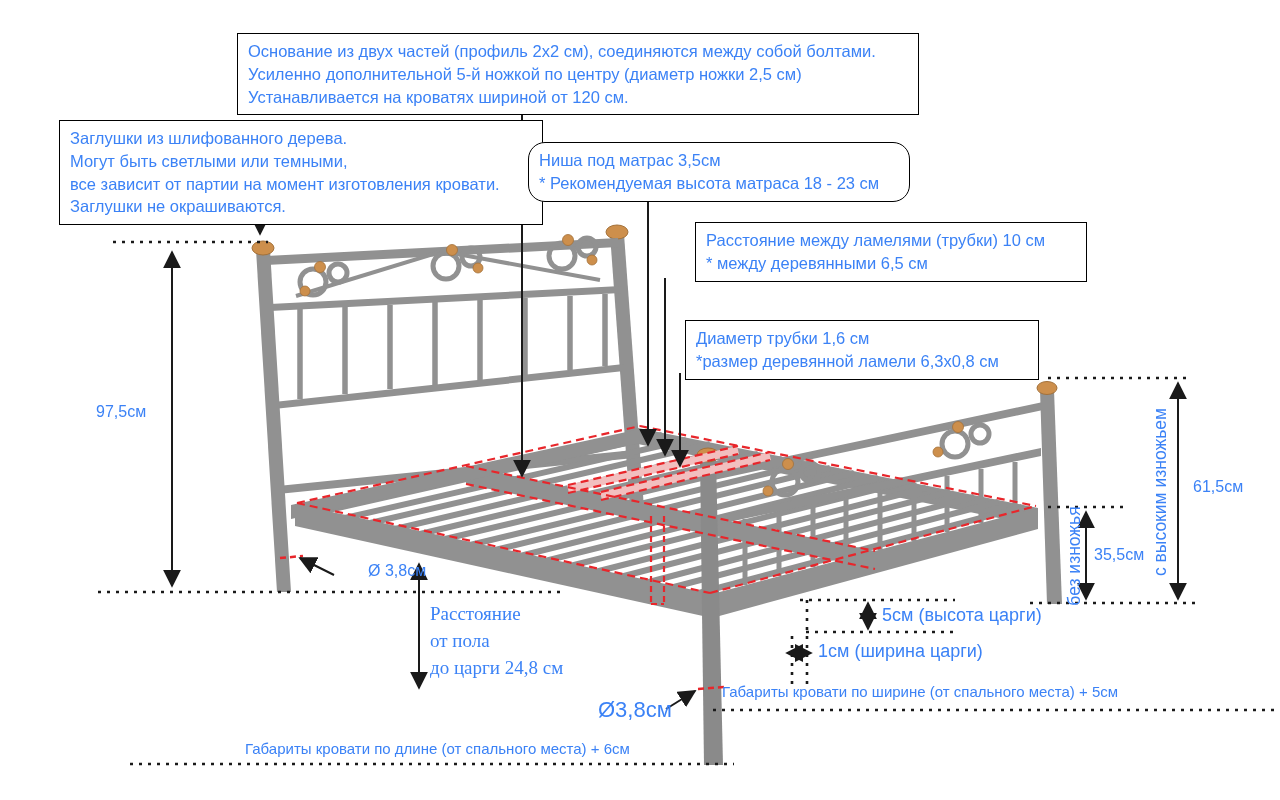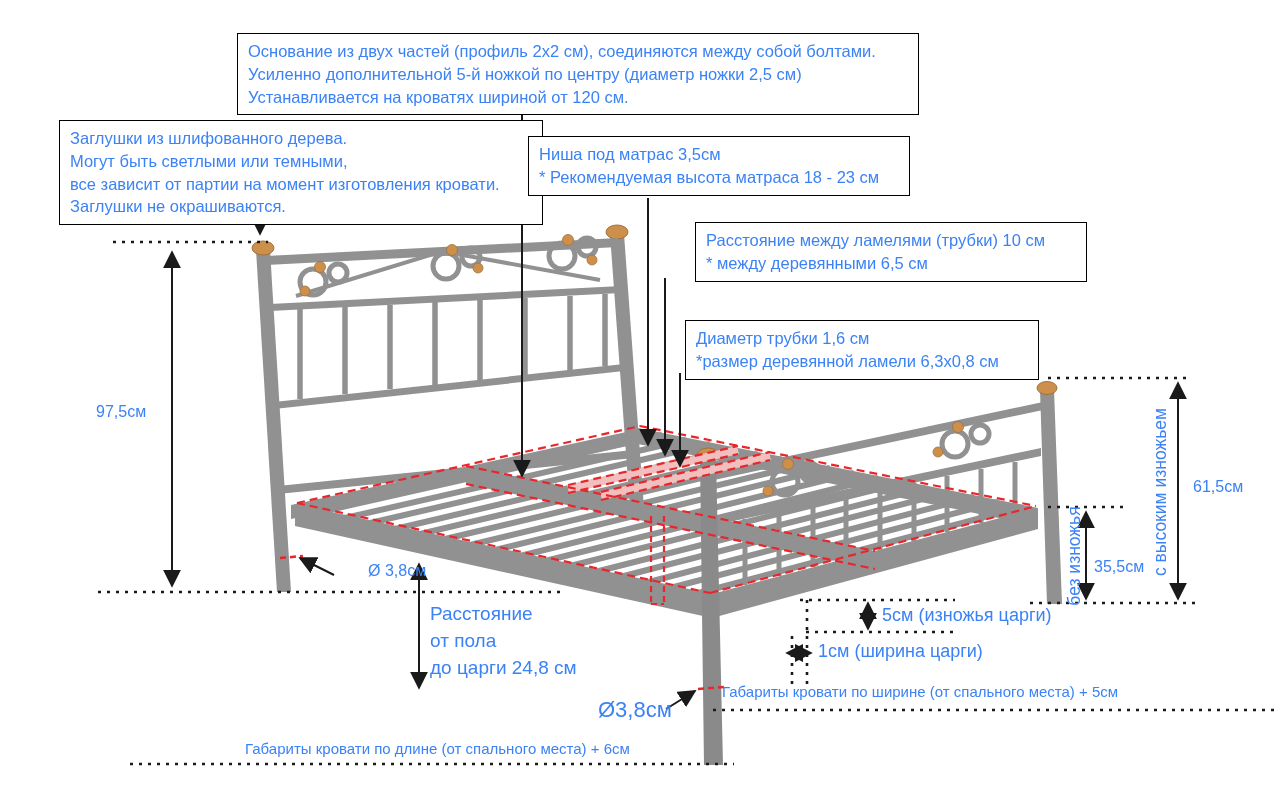--- a/index.html
+++ b/index.html
@@ -211,48 +211,48 @@
 
   <div class="note" style="left:237px;top:33px;width:660px;">Основание из двух частей (профиль 2x2 см), соединяются между собой болтами.
 Усиленно дополнительной 5-й ножкой по центру (диаметр ножки 2,5 см)
 Устанавливается на кроватях шириной от 120 см.</div>
 
   <div class="note" style="left:35px;top:120px;width:462px;margin-left:24px;">Заглушки из шлифованного дерева.
 Могут быть светлыми или темными,
 все зависит от партии на момент изготовления кровати.
 Заглушки не окрашиваются.</div>
 
-  <div class="note" style="left:528px;top:136px;width:360px;">Ниша под матрас 3,5см
+  <div class="note" style="left:528px;top:142px;width:360px;border-radius:17px;">Ниша под матрас 3,5см
 * Рекомендуемая высота матраса 18 - 23 см</div>
 
   <div class="note" style="left:695px;top:222px;width:370px;">Расстояние между ламелями (трубки) 10 см
 * между деревянными 6,5 см</div>
 
   <div class="note" style="left:678px;top:320px;width:332px;margin-left:7px;">Диаметр трубки 1,6 см
 *размер деревянной ламели 6,3x0,8 см</div>
 
   <div class="lbl dimnum" style="left:96px;top:403px;">97,5см</div>
 
   <div class="lbl dimnum" style="left:336px;top:562px;margin-left:32px;">Ø 3,8см</div>
 
-  <div class="lbl dimnum" style="left:430px;top:600px;line-height:27px;font-size:19px;">Расстояние
+  <div class="lbl dimnum" style="left:430px;top:600px;line-height:27px;font-size:19px;font-family:Liberation Serif, serif;">Расстояние
 от пола
 до царги 24,8 см</div>
 
   <div class="lbl dimnum" style="left:598px;top:697px;font-size:22px;">Ø3,8см</div>
 
-  <div class="lbl dimtxt" style="left:882px;top:605px;">5см (изножья царги)</div>
+  <div class="lbl dimtxt" style="left:882px;top:605px;">5см (высота царги)</div>
 
   <div class="lbl dimtxt" style="left:818px;top:641px;">1см (ширина царги)</div>
 
   <div class="lbl gab" style="left:722px;top:683px;">Габариты кровати по ширине (от спального места) + 5см</div>
 
   <div class="lbl gab" style="left:245px;top:740px;">Габариты кровати по длине (от спального места) + 6см</div>
 
   <div class="lbl dimnum" style="left:1193px;top:478px;">61,5см</div>
 
-  <div class="lbl dimnum" style="left:1094px;top:546px;margin-top:12px;">35,5см</div>
+  <div class="lbl dimnum" style="left:1094px;top:546px;">35,5см</div>
 
   <div class="vert" style="left:1060px;top:481px;width:200px;">с высоким изножьем</div>
 
   <div class="vert" style="left:1014px;top:545px;width:120px;">без изножья</div>
 
 </div>
 
 </body></html>

